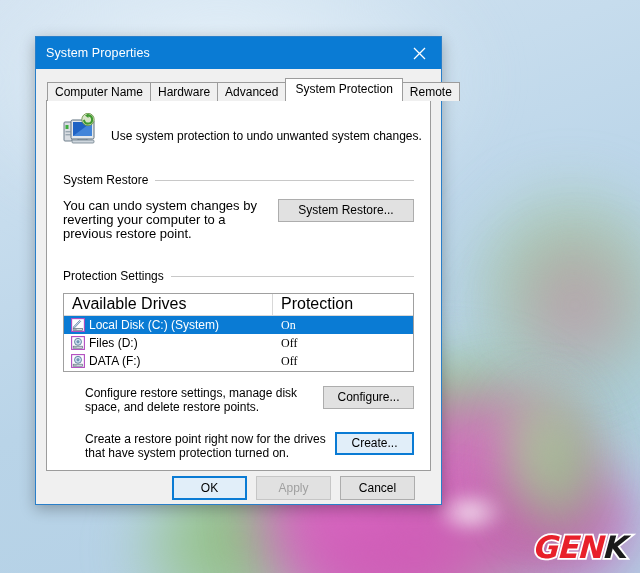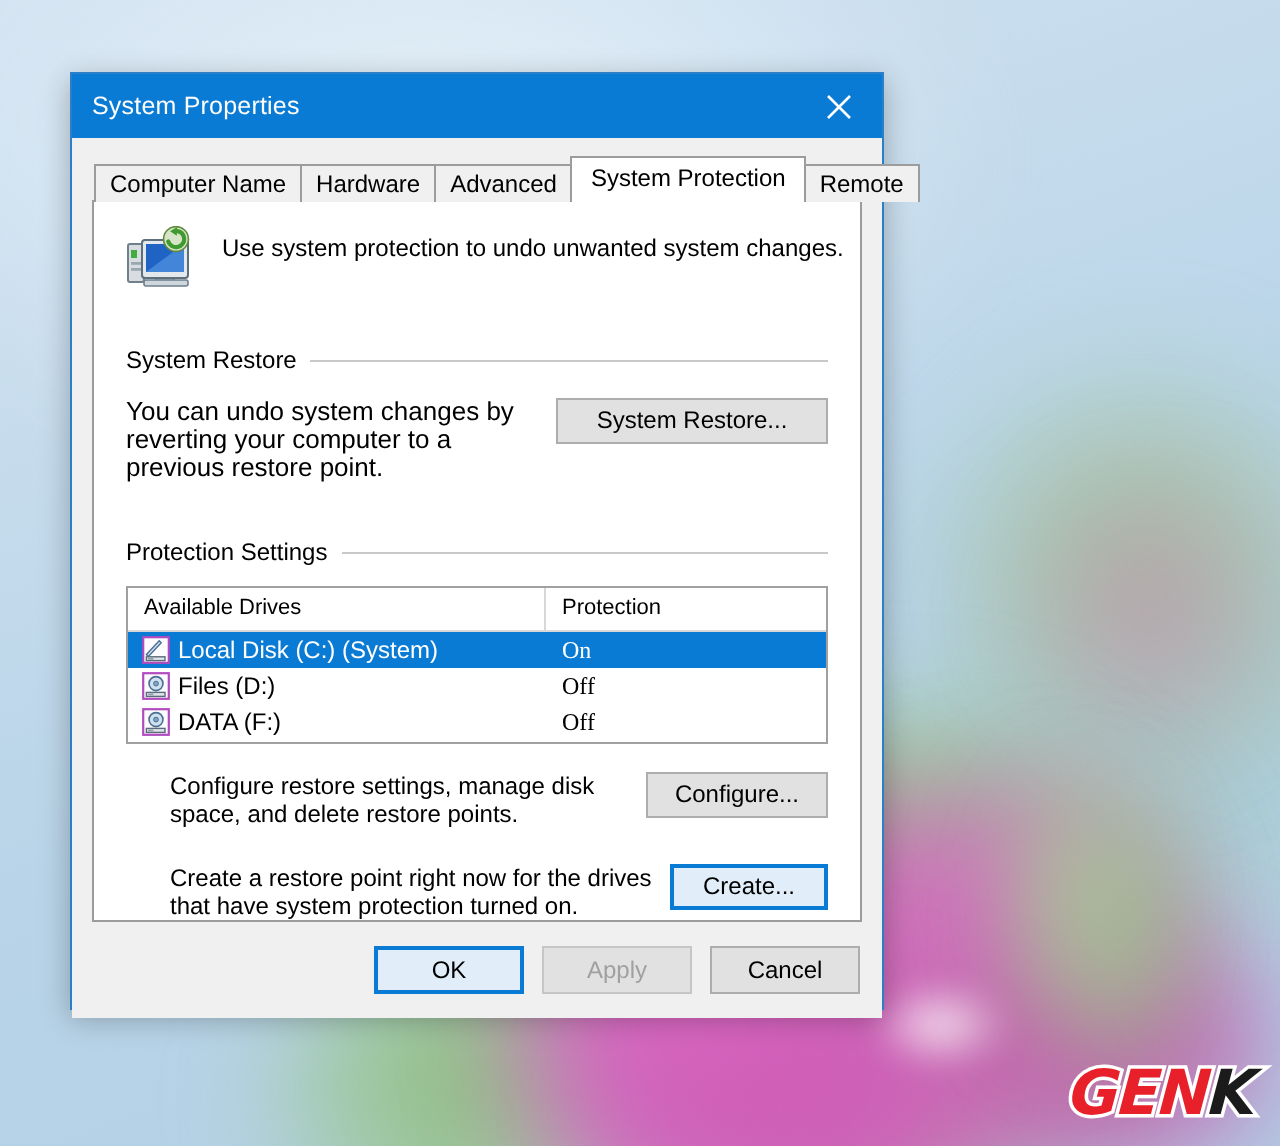--- a/index.html
+++ b/index.html
@@ -206,21 +206,21 @@
   }
 
   
   .intro-row {
     display: flex;
     align-items: flex-start;
     padding: 12px 0 0 16px;
   }
   .intro-text {
     margin-left: 14px;
-    margin-top: 4px;
+    margin-top: 16px;
     font-size: 12px;
   }
 
   .group {
     margin: 0 16px;
   }
   .group-header {
     display: flex;
     align-items: center;
     gap: 7px;
@@ -279,21 +279,21 @@
     box-sizing: border-box;
     overflow: hidden;
   }
   .lv-header {
     display: flex;
     height: 21px;
     border-bottom: 1px solid #d8d8d8;
     background: #ffffff;
   }
   .lv-th {
-    font-size: 11px;
+    font-size: 16px;
     line-height: 20px;
     padding-left: 8px;
     box-sizing: border-box;
     color: #000;
     cursor: default;
   }
   .lv-th.col-drive { width: 209px; border-right: 1px solid #d8d8d8; }
   .lv-th.col-prot { flex: 1 1 auto; }
 
   .lv-row {
@@ -336,26 +336,26 @@
     line-height: 14px;
     flex: 0 0 auto;
     margin-left: 22px;
   }
   .cfg-desc.w1 { width: 238px; }
   .cfg-desc.w2 { width: 250px; }
 
   
   .footer {
     flex: 0 0 auto;
-    height: 48px;
+    height: 33px;
     display: flex;
     align-items: center;
     justify-content: flex-end;
     gap: 9px;
-    padding-right: 11px;
+    padding-right: 26px;
     background: #f0f0f0;
   }
   .footer .btn { width: 75px; height: 24px; line-height: 22px; }
   .footer .btn.default { line-height: 20px; }
 </style>
 </head>
 <body>
 
 <div id="desktop">
   <div class="bg-layer bg-base"></div>

